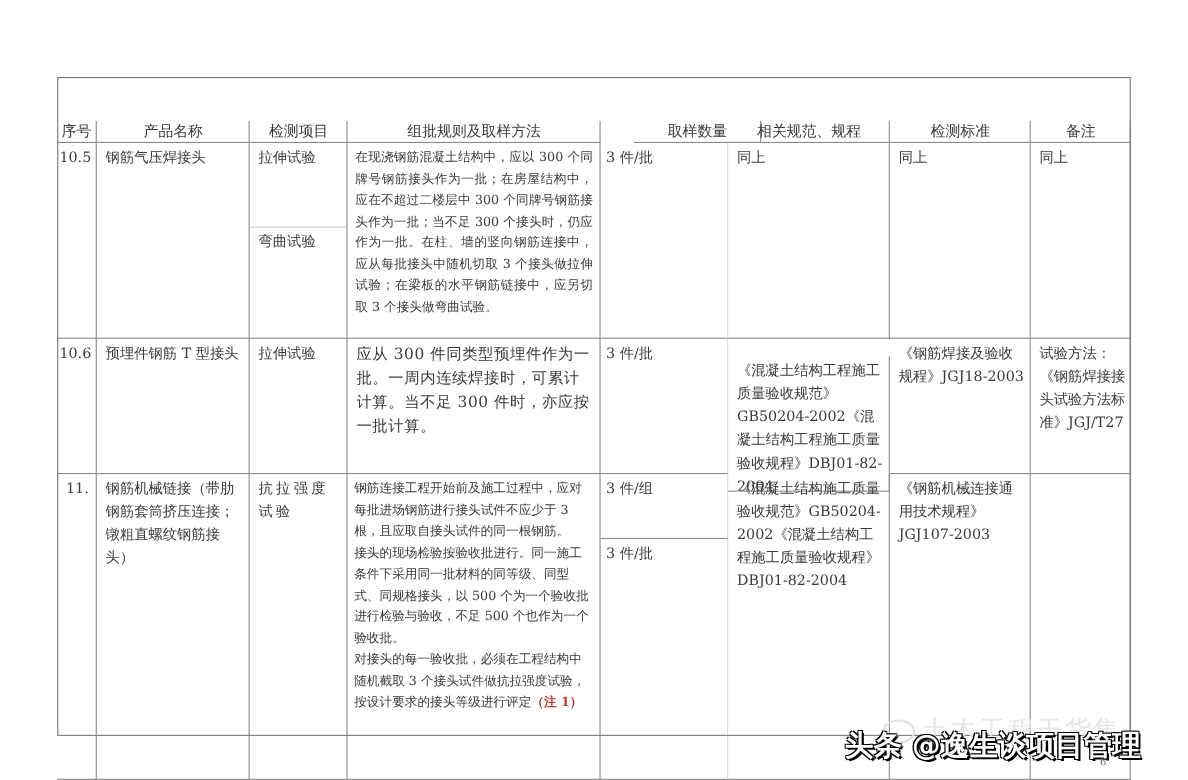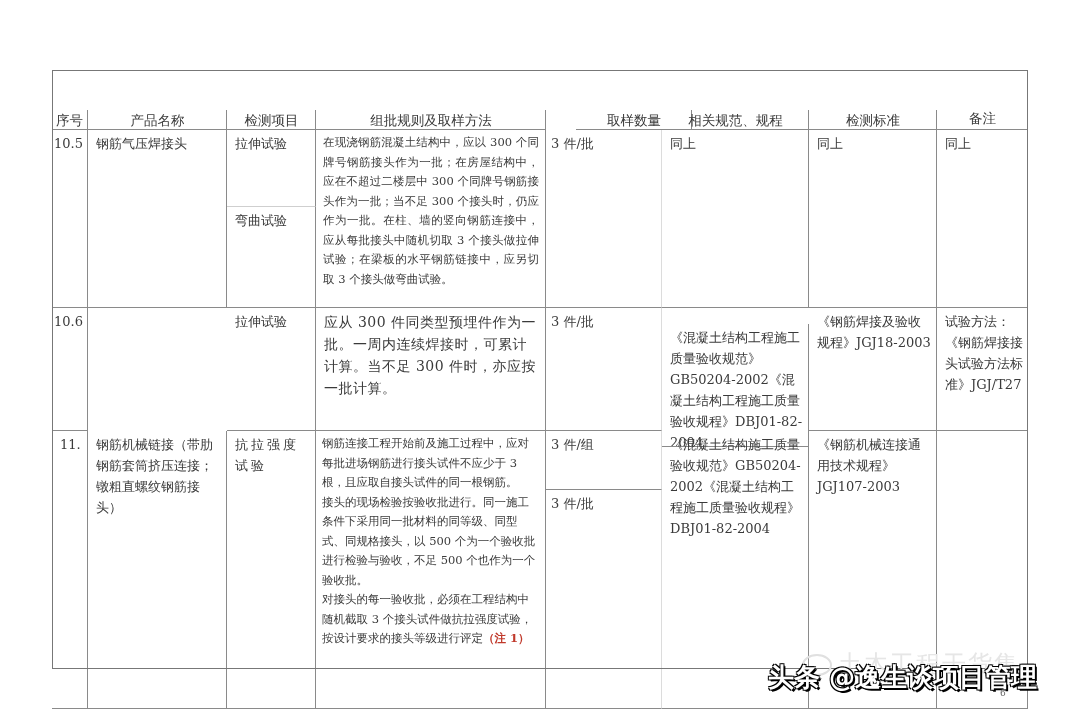--- a/index.html
+++ b/index.html
@@ -27,33 +27,34 @@
 <div class="page">
   <div class="tbl">
 
     <div class="cell hdr" style="left:0;top:0;width:36px;height:20px;padding-left:1px;padding-right:1px;">序号</div>
     <div class="cell hdr" style="left:36px;top:0;width:139px;height:20px;">产品名称</div>
     <div class="cell hdr" style="left:175px;top:0;width:89px;height:20px;">检测项目</div>
     <div class="cell hdr" style="left:264px;top:0;width:230px;height:20px;">组批规则及取样方法</div>
     <div class="cell hdr" style="left:524px;top:0;width:116px;height:20px;">取样数量</div>
     <div class="cell hdr" style="left:610px;top:0;width:147px;height:20px;">相关规范、规程</div>
     <div class="cell hdr" style="left:757px;top:0;width:128px;height:20px;">检测标准</div>
-    <div class="cell hdr" style="left:885px;top:0;width:91px;height:20px;font-family:Liberation Mono, monospace;">备注</div>
+    <div class="cell hdr" style="left:885px;top:0;width:91px;height:20px;">备注</div>
 
     <div class="cell" style="left:0;top:20px;width:36px;height:178px;padding-left:2px;padding-right:0;">10.5</div>
     <div class="cell" style="left:36px;top:20px;width:139px;height:178px;padding-left:8px;">钢筋气压焊接头</div>
     <div class="cell" style="left:175px;top:20px;width:89px;height:77px;padding-left:8px;border-bottom-color:#cfcfcf;">拉伸试验</div>
     <div class="cell" style="left:175px;top:97px;width:89px;height:101px;padding-left:8px;">弯曲试验</div>
     <div class="cell small" style="left:264px;top:20px;width:230px;height:178px;padding-left:7px;padding-right:6px;text-align:justify;">在现浇钢筋混凝土结构中，应以 300 个同牌号钢筋接头作为一批；在房屋结构中，应在不超过二楼层中 300 个同牌号钢筋接头作为一批；当不足 300 个接头时，仍应作为一批。在柱、墙的竖向钢筋连接中，应从每批接头中随机切取 3 个接头做拉伸试验；在梁板的水平钢筋链接中，应另切取 3 个接头做弯曲试验。</div>
     <div class="cell" style="left:494px;top:20px;width:116px;height:178px;border-right-color:#dcdcdc;">3 件/批</div>
     <div class="cell" style="left:610px;top:20px;width:147px;height:178px;padding-left:8px;">同上</div>
     <div class="cell" style="left:757px;top:20px;width:128px;height:178px;padding-left:8px;">同上</div>
     <div class="cell" style="left:885px;top:20px;width:91px;height:178px;padding-left:8px;">同上</div>
 
     <div class="cell" style="left:0;top:198px;width:36px;height:123px;padding-left:2px;padding-right:0;">10.6</div>
+    <div class="cell" style="left:36px;top:198px;width:139px;height:123px;padding-left:8px;">预埋件钢筋 T 型接头</div>
     <div class="cell" style="left:175px;top:198px;width:89px;height:123px;padding-left:8px;">拉伸试验</div>
     <div class="cell" style="left:264px;top:198px;width:230px;height:123px;padding-left:8px;padding-right:6px;font-size:14px;line-height:22px;letter-spacing:0.5px;">应从 300 件同类型预埋件作为一批。一周内连续焊接时，可累计计算。当不足 300 件时，亦应按一批计算。</div>
     <div class="cell" style="left:494px;top:198px;width:116px;height:123px;border-right-color:#dcdcdc;">3 件/批</div>
     <div class="cell" style="left:610px;top:214px;width:147px;height:123px;padding-left:8px;">《混凝土结构工程施工质量验收规范》GB50204-2002《混凝土结构工程施工质量验收规程》DBJ01-82-2004</div>
     <div class="cell" style="left:757px;top:198px;width:128px;height:123px;padding-left:8px;">《钢筋焊接及验收规程》JGJ18-2003</div>
     <div class="cell" style="left:885px;top:198px;width:91px;height:123px;padding-left:8px;">试验方法：《钢筋焊接接头试验方法标准》JGJ/T27</div>
 
     <div class="cell" style="left:0;top:321px;width:36px;height:278px;padding-left:8px;padding-right:0;">11.</div>
     <div class="cell" style="left:36px;top:321px;width:139px;height:278px;padding-left:8px;">钢筋机械链接（带肋钢筋套筒挤压连接；镦粗直螺纹钢筋接头）</div>
     <div class="cell" style="left:175px;top:321px;width:89px;height:278px;padding-left:8px;letter-spacing:3px;">抗拉强度试验</div>

